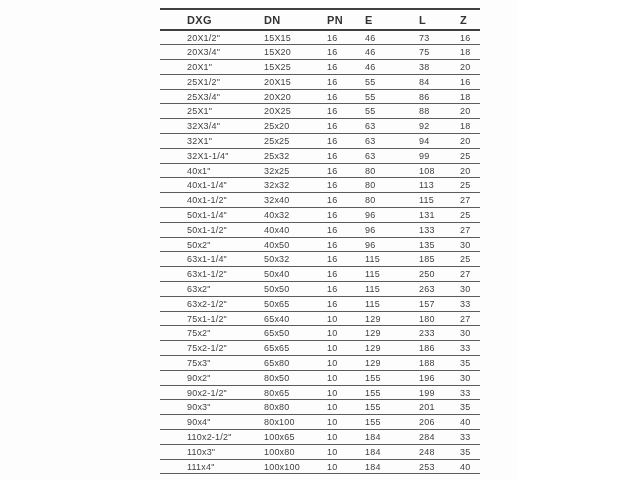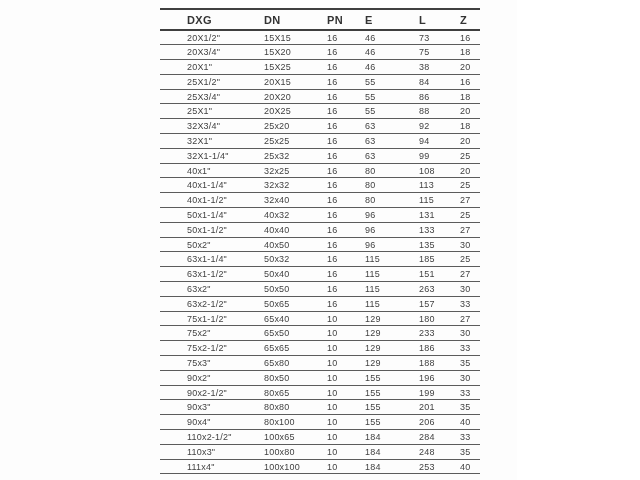--- a/index.html
+++ b/index.html
@@ -218,21 +218,21 @@
           <td class="c2">16</td>
           <td class="c3">115</td>
           <td class="c4">185</td>
           <td class="c5">25</td>
         </tr>
         <tr>
           <td class="c0">63x1-1/2"</td>
           <td class="c1">50x40</td>
           <td class="c2">16</td>
           <td class="c3">115</td>
-          <td class="c4">151</td>
+          <td class="c4">250</td>
           <td class="c5">27</td>
         </tr>
         <tr>
           <td class="c0">63x2"</td>
           <td class="c1">50x50</td>
           <td class="c2">16</td>
           <td class="c3">115</td>
           <td class="c4">263</td>
           <td class="c5">30</td>
         </tr>

